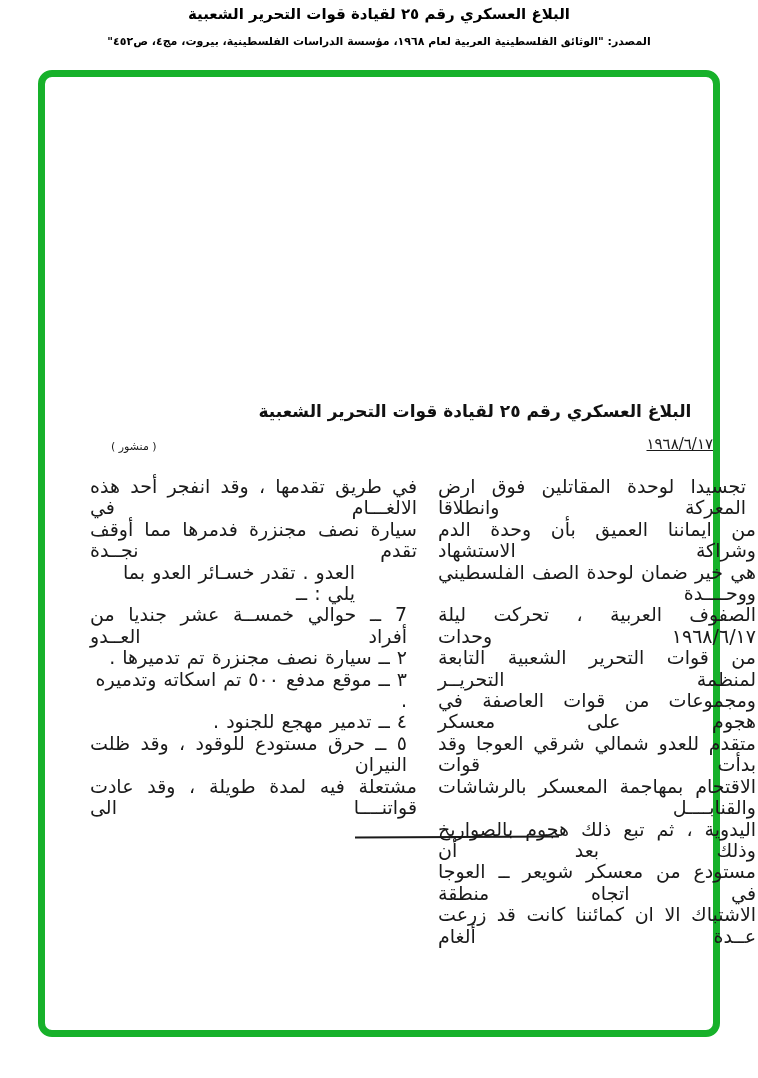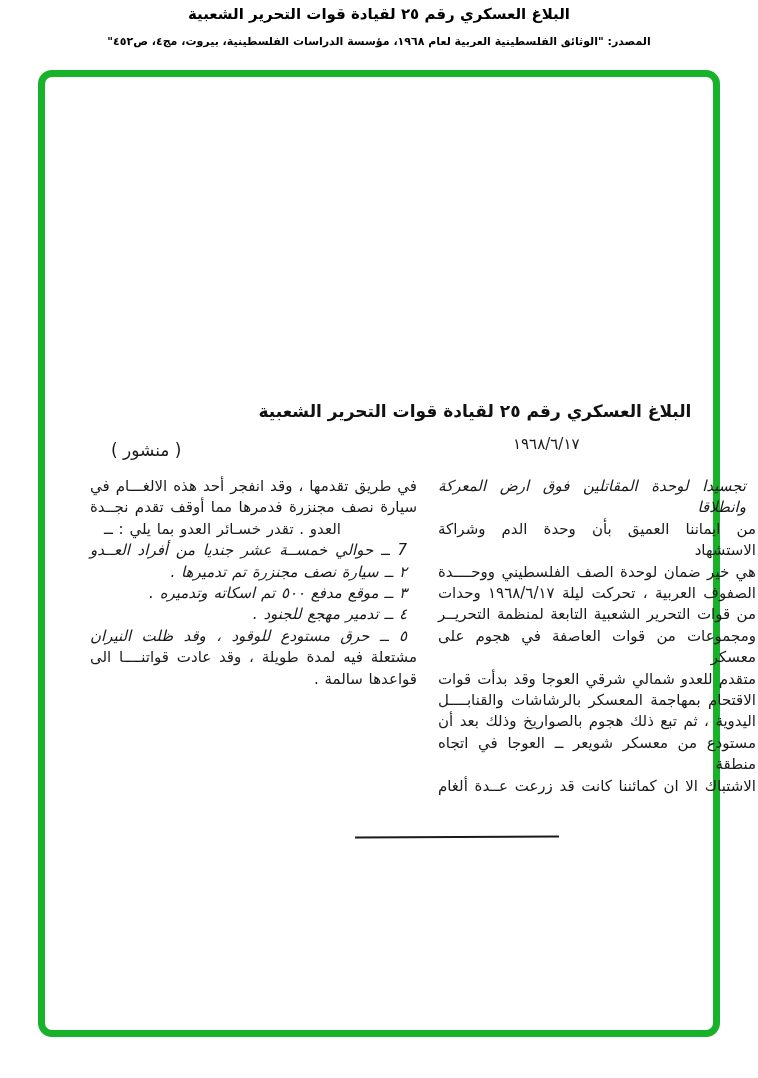--- a/index.html
+++ b/index.html
@@ -29,39 +29,39 @@
     box-sizing: border-box;
     background: #ffffff;
   }
   .doc-title {
     position: absolute; left: 150px; top: 324px; width: 560px;
     text-align: center; direction: rtl;
     font-weight: bold; font-size: 17px; color: #111;
   }
   .doc-date {
     position: absolute; left: 468px; top: 358px; width: 200px;
-    text-align: left; direction: rtl;
-    font-size: 15px; letter-spacing: 1px;
+    text-align: right; direction: rtl;
+    font-size: 15px; letter-spacing: 1px; text-decoration: underline;
   }
   .doc-note {
     position: absolute; left: 66px; top: 363px;
-    direction: rtl; font-size: 17px;
+    direction: rtl; font-size: 11px;
   }
   .col {
     position: absolute; top: 399px;
-    direction: rtl; font-size: 15px; line-height: 21.4px;
+    direction: rtl; font-size: 19px; line-height: 21.4px;
     word-spacing: 1px;
   }
   .col-right { left: 393px; width: 318px; }
   .col-left  { left: 45px;  width: 327px; }
   .line { min-height: 21.4px; }
   .j { text-align: justify; text-align-last: justify; }
   .r { text-align: right; }
-  .ind-sm { padding-right: 10px; box-sizing: border-box; font-style: italic; }
-  .ind-lg { padding-right: 62px; box-sizing: border-box; text-align: center; }
+  .ind-sm { padding-right: 10px; box-sizing: border-box; }
+  .ind-lg { padding-right: 62px; box-sizing: border-box; }
   .rule {
     position: absolute; left: 310px; top: 759px;
     width: 204px; height: 2px; background: #1a1a1a;
     transform: rotate(-0.3deg);
   }
 </style>
 </head>
 <body>
 
 <div class="hdr-title">البلاغ العسكري رقم ٢٥ لقيادة قوات التحرير الشعبية</div>
@@ -90,18 +90,17 @@
   <div class="col col-left">
     <div class="line j">في طريق تقدمها ، وقد انفجر أحد هذه الالغـــام في</div>
     <div class="line j">سيارة نصف مجنزرة فدمرها مما أوقف تقدم نجــدة</div>
     <div class="line r ind-lg">العدو . تقدر خسـائر العدو بما يلي : ــ</div>
     <div class="line j ind-sm">7 ــ حوالي خمســة عشر جنديا من أفراد العــدو</div>
     <div class="line r ind-sm">٢ ــ سيارة نصف مجنزرة تم تدميرها .</div>
     <div class="line r ind-sm">٣ ــ موقع مدفع ٥٠٠ تم اسكاته وتدميره .</div>
     <div class="line r ind-sm">٤ ــ تدمير مهجع للجنود .</div>
     <div class="line j ind-sm">٥ ــ حرق مستودع للوقود ، وقد ظلت النيران</div>
     <div class="line j">مشتعلة فيه لمدة طويلة ، وقد عادت قواتنــــا الى</div>
-    <div class="line r">قواعدها سالمة .</div>
   </div>
 
   <div class="rule"></div>
 
 </div>
 
 </body></html>

